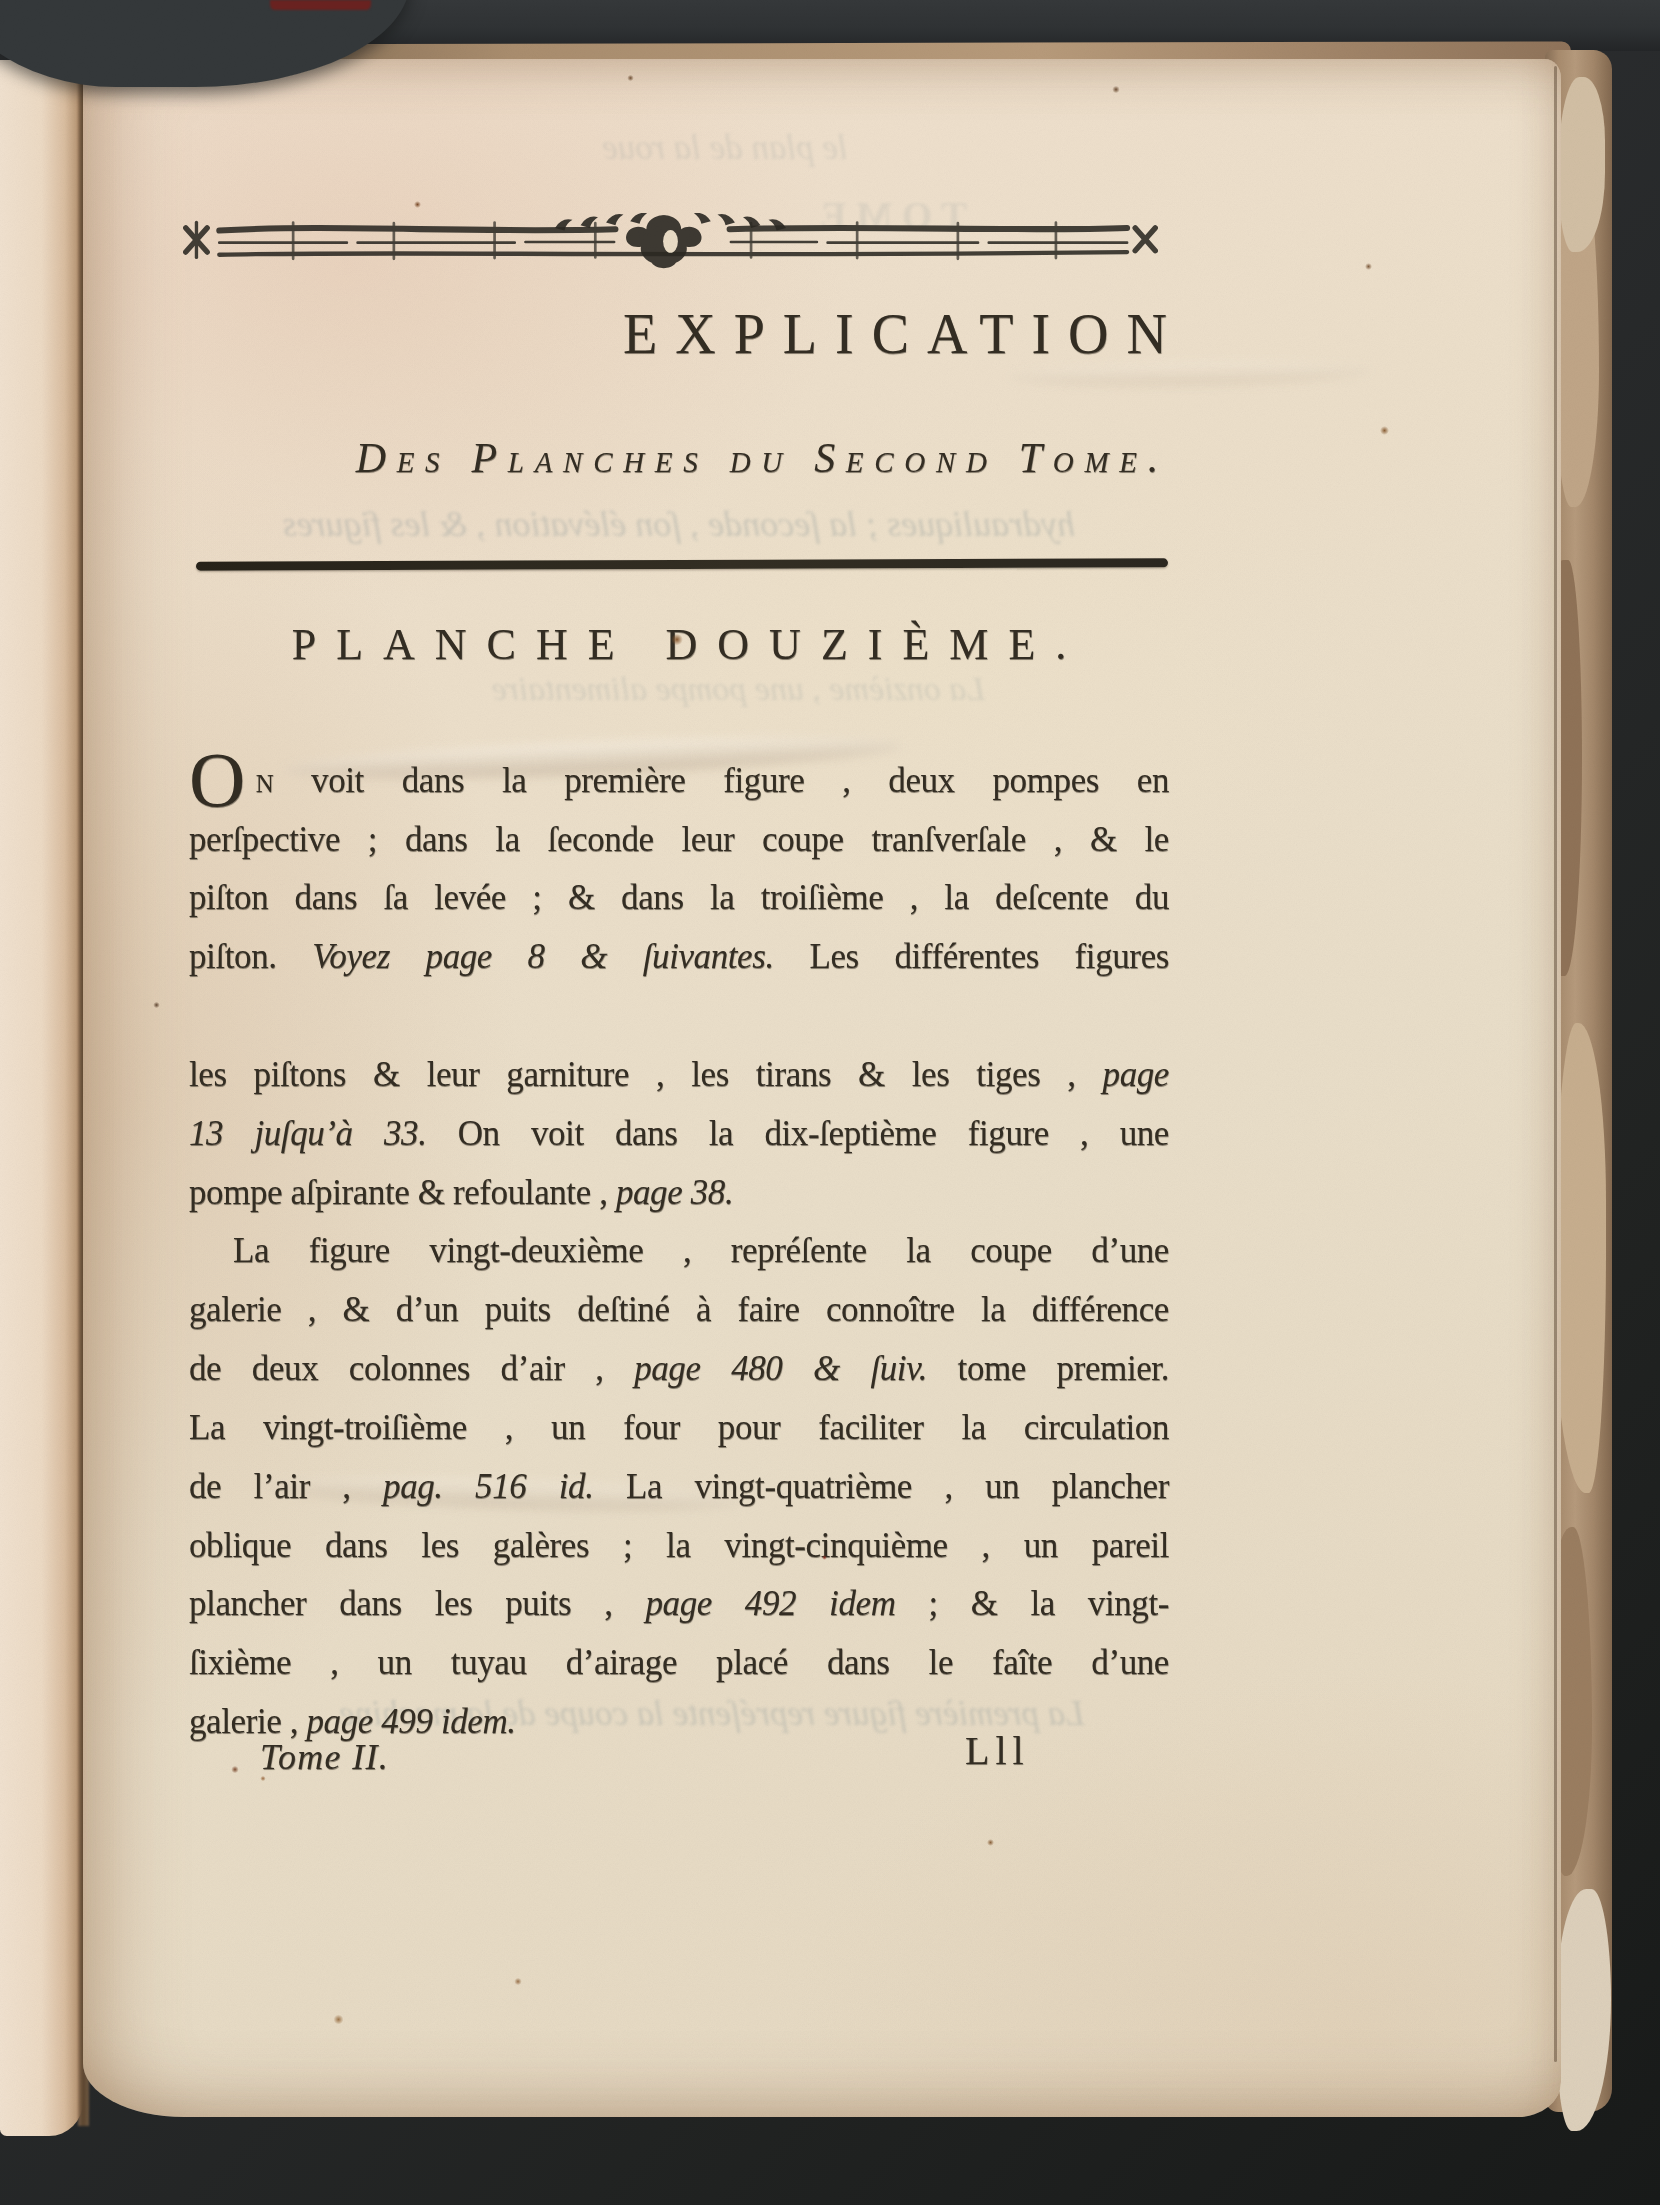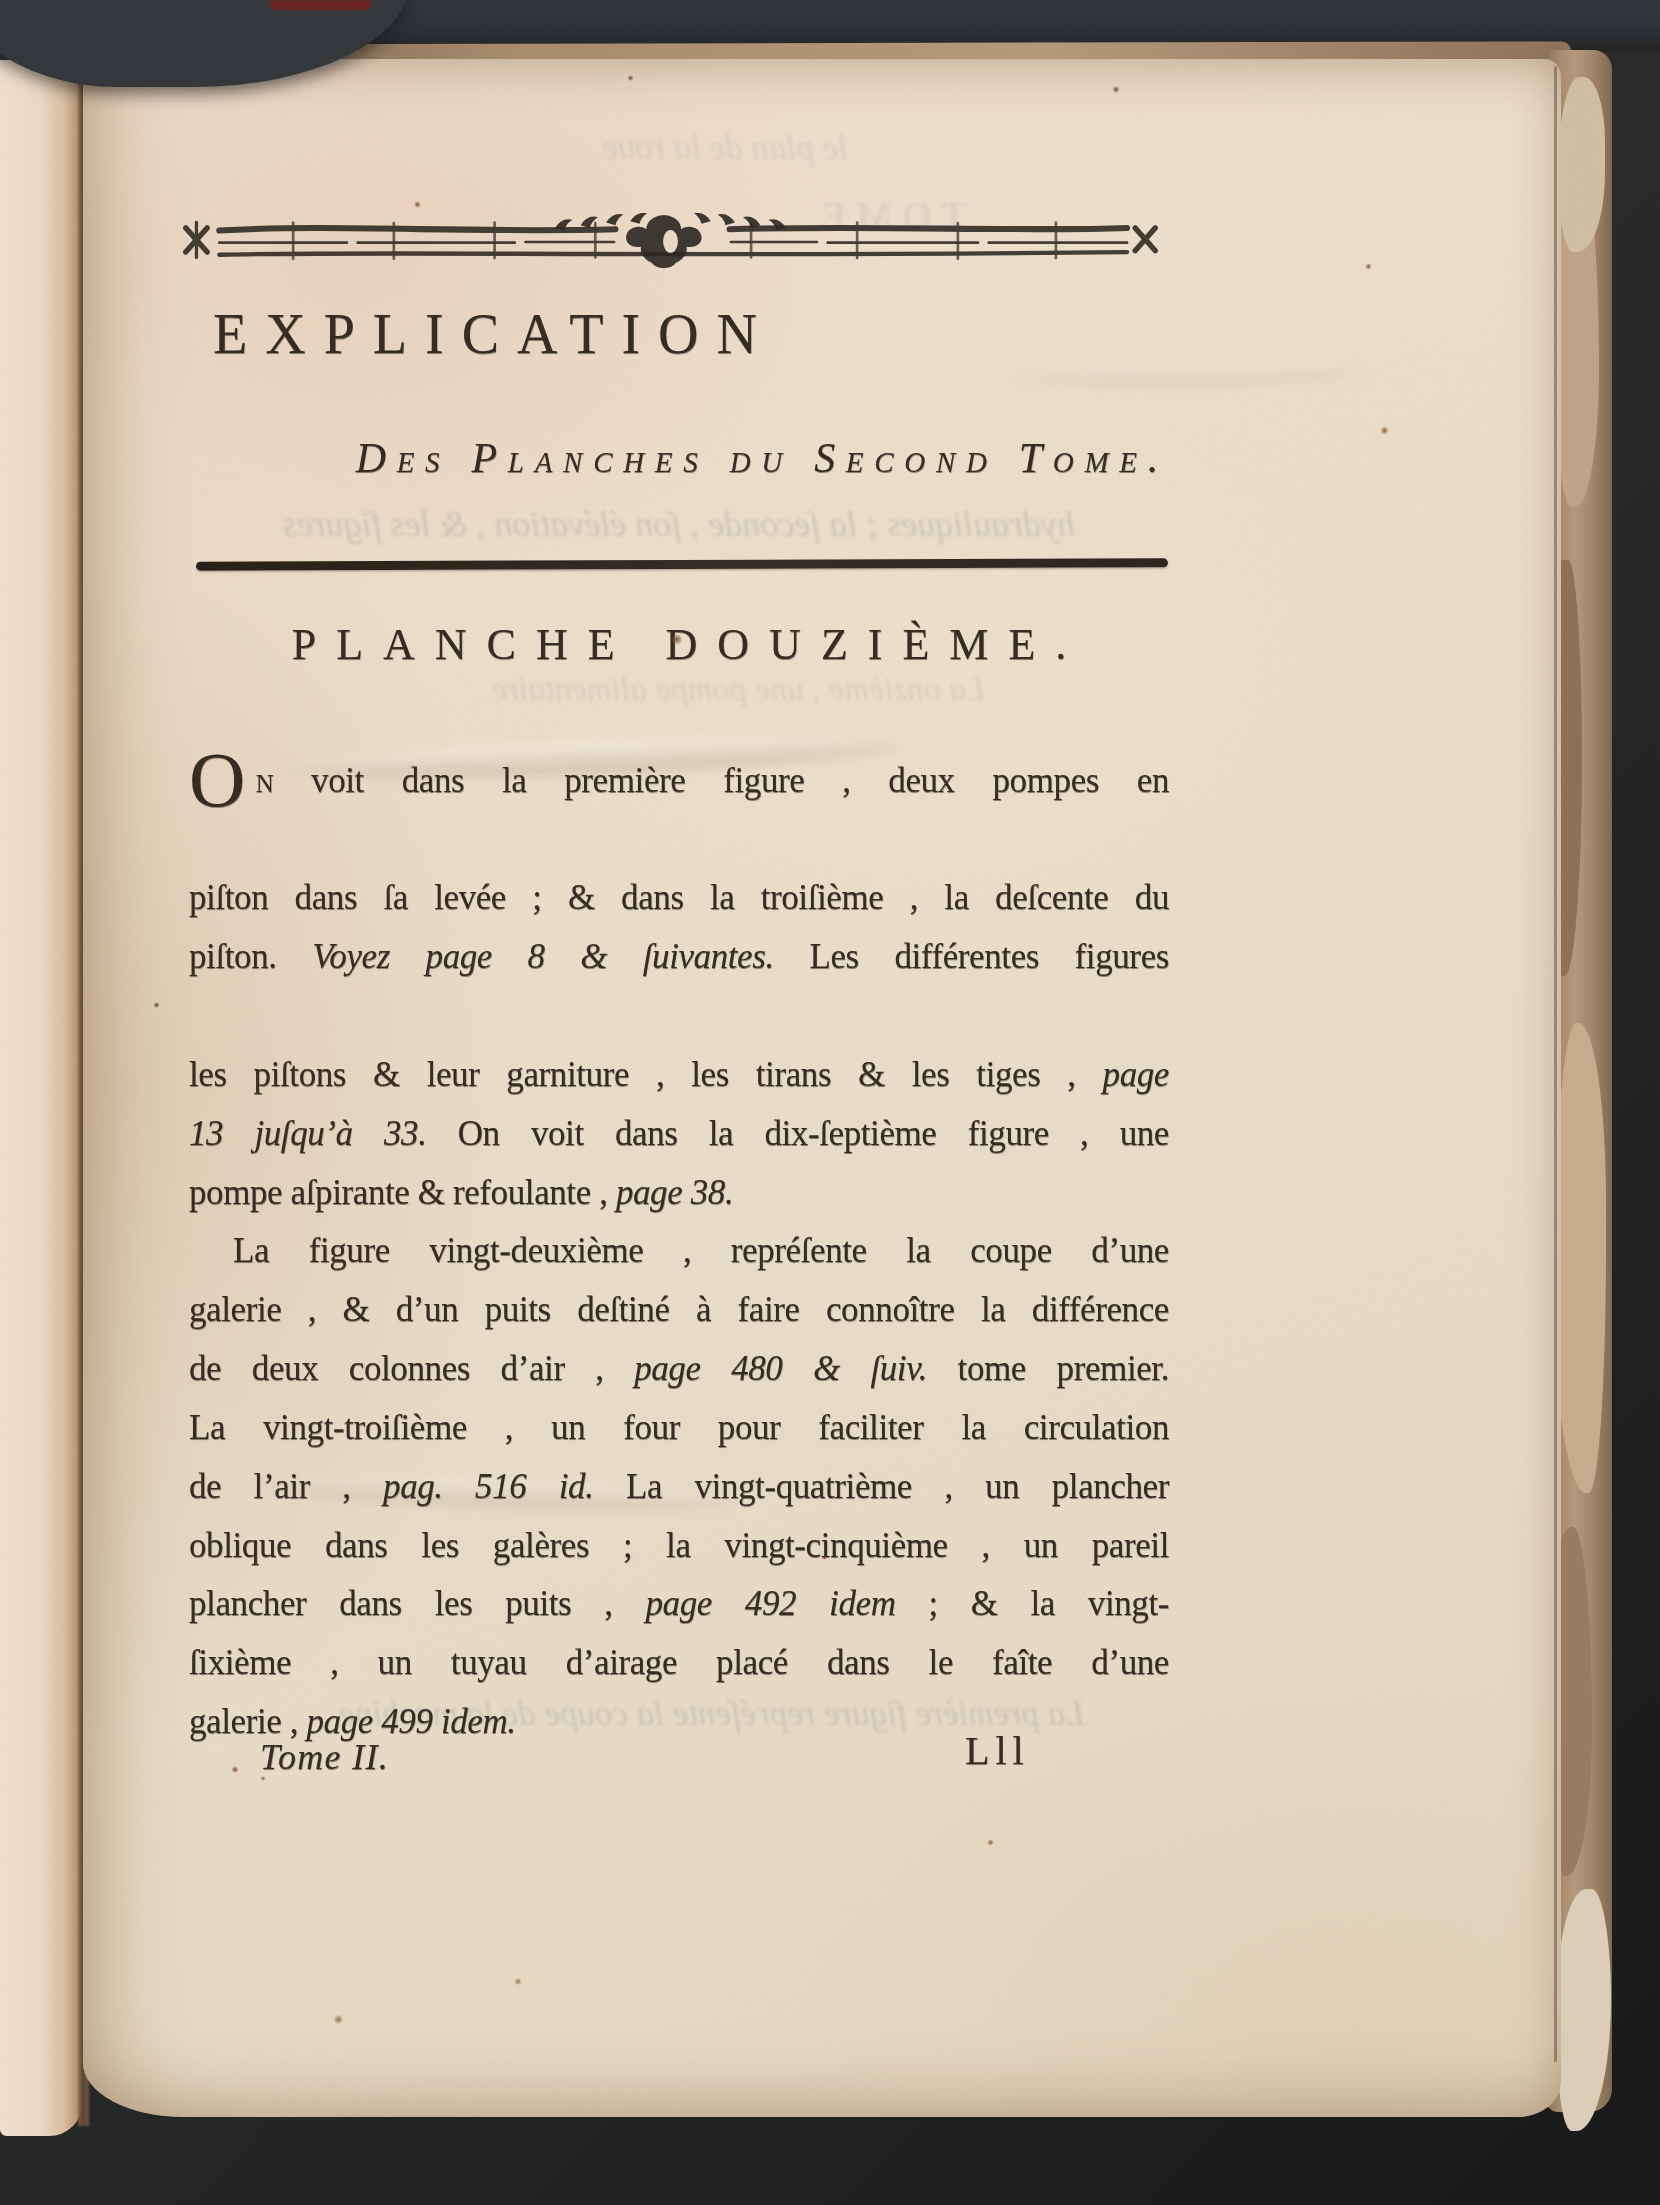--- a/index.html
+++ b/index.html
@@ -56,21 +56,21 @@
   
   .ghost{position:absolute;transform:scaleX(-1);filter:blur(1.7px);color:#5e7680;
     font-style:italic;text-align:center;pointer-events:none;white-space:nowrap;}
   .g0{top:128px;left:403px;width:644px;font-size:35px;opacity:.13;}
   .g1{top:193px;left:624px;width:530px;font-size:39px;opacity:.10;letter-spacing:9.4px;font-style:normal;font-weight:bold;}
   .g2{top:503px;left:189px;width:980px;font-size:36px;opacity:.22;}
   .g3{top:670px;left:349px;width:779px;font-size:34px;opacity:.14;}
   .g4{top:1694px;left:289px;width:846px;font-size:35px;opacity:.20;}
   
   .ink{color:#332d23;text-shadow:0.4px 0.5px 0.7px rgba(45,38,28,.55);}
-  .title{position:absolute;top:302px;left:195px;width:980px;text-align:left;
+  .title{position:absolute;top:302px;left:205px;width:980px;text-align:right;
     font-size:56px;letter-spacing:18px;text-indent:18px;}
   .subtitle{position:absolute;top:434px;left:189px;width:980px;text-align:right;
     font-size:42px;font-style:italic;font-variant:small-caps;letter-spacing:10.7px;}
   .rule{position:absolute;top:560px;left:196px;width:972px;height:9.4px;
     background:linear-gradient(90deg,#262219,#332e23 55%,#2b2720);
     border-radius:5.4px;transform:rotate(-0.2deg);box-shadow:0 1.3px 2px rgba(70,58,44,.35);}
   .heading{position:absolute;top:619px;left:189px;width:980px;text-align:center;
     font-size:44px;letter-spacing:20px;text-indent:20px;}
   .bl{position:absolute;left:189px;width:980px;height:59px;
     font-size:35px;line-height:59px;letter-spacing:-0.4px;
@@ -147,20 +147,21 @@
 
   <div class="title ink">EXPLICATION</div>
   <div class="subtitle ink">Des Planches du Second Tome.</div>
   <div class="rule"></div>
   <div class="heading ink">PLANCHE DOUZIÈME.</div>
 
   <div class="bl first ink" style="top:751px;">
     <span class="dropcap">O</span>
     <span class="lrest"><span class="sc">n</span> voit dans la première figure , deux pompes en</span>
   </div>
+  <div class="bl ink" style="top:810px;">perſpective ; dans la ſeconde leur coupe tranſverſale , &amp; le</div>
   <div class="bl ink" style="top:868px;">piſton dans ſa levée ; &amp; dans la troiſième , la deſcente du</div>
   <div class="bl ink" style="top:927px;">piſton. <i>Voyez page 8 &amp; ſuivantes.</i> Les différentes figures</div>
   <div class="bl ink" style="top:1045px;">les piſtons &amp; leur garniture , les tirans &amp; les tiges , <i>page</i></div>
   <div class="bl ink" style="top:1104px;"><i>13 juſqu’à 33.</i> On voit dans la dix-ſeptième figure , une</div>
   <div class="bl end ink" style="top:1163px;">pompe aſpirante &amp; refoulante , <i>page 38.</i></div>
   <div class="bl indent ink" style="top:1221px;">La figure vingt-deuxième , repréſente la coupe d’une</div>
   <div class="bl ink" style="top:1280px;">galerie , &amp; d’un puits deſtiné à faire connoître la différence</div>
   <div class="bl ink" style="top:1339px;">de deux colonnes d’air , <i>page 480 &amp; ſuiv.</i> tome premier.</div>
   <div class="bl ink" style="top:1398px;">La vingt-troiſième , un four pour faciliter la circulation</div>
   <div class="bl ink" style="top:1457px;">de l’air , <i>pag. 516 id.</i> La vingt-quatrième , un plancher</div>

